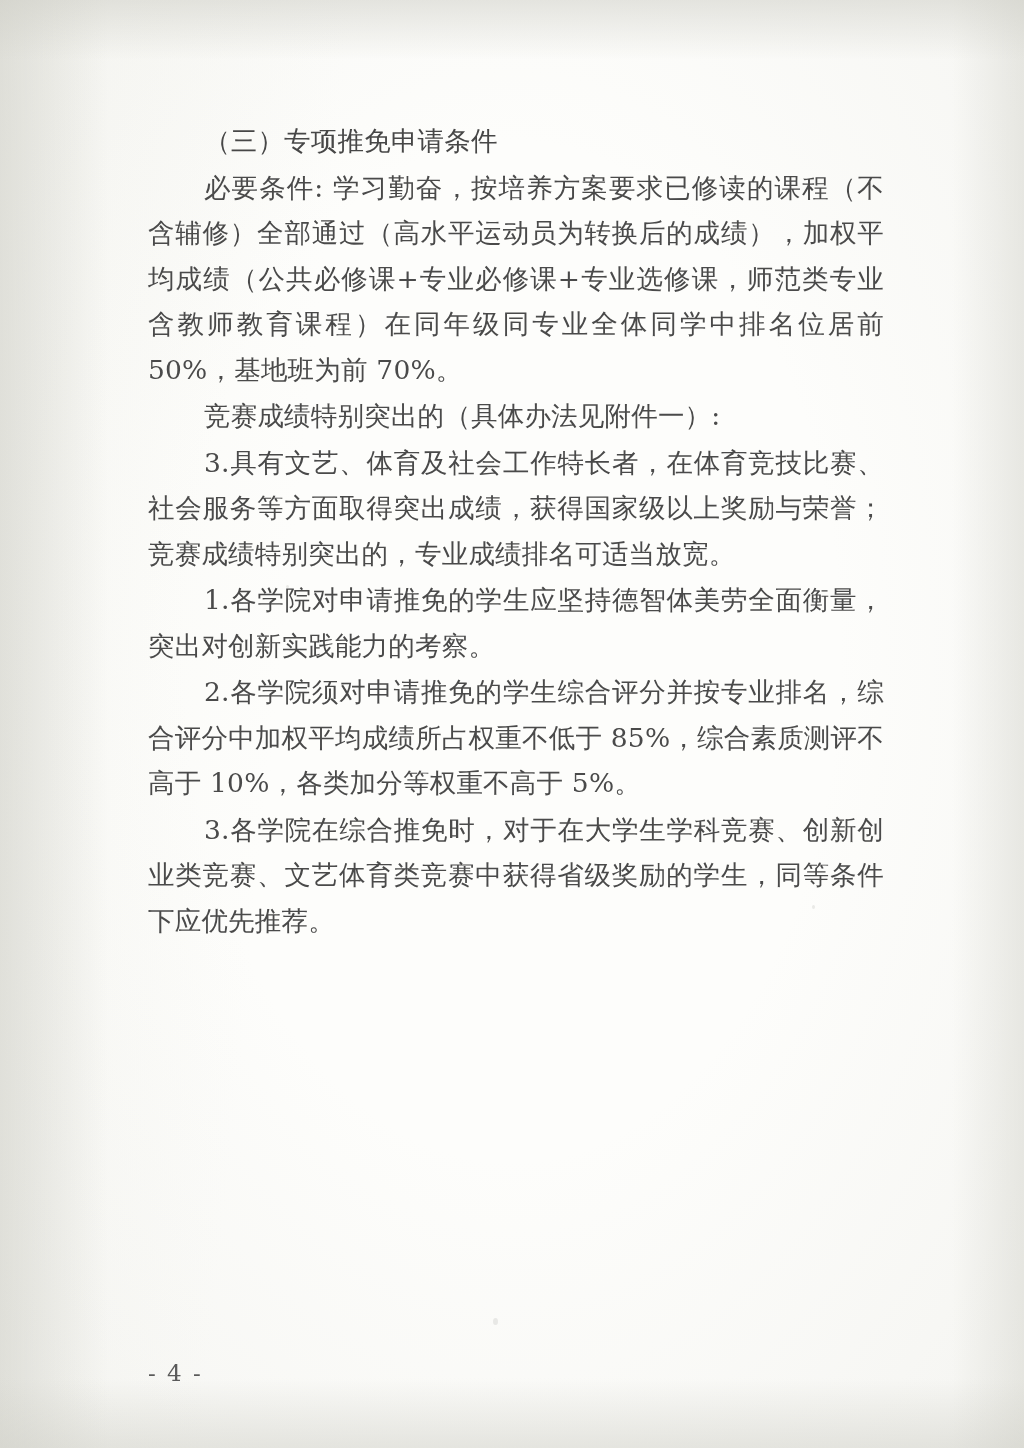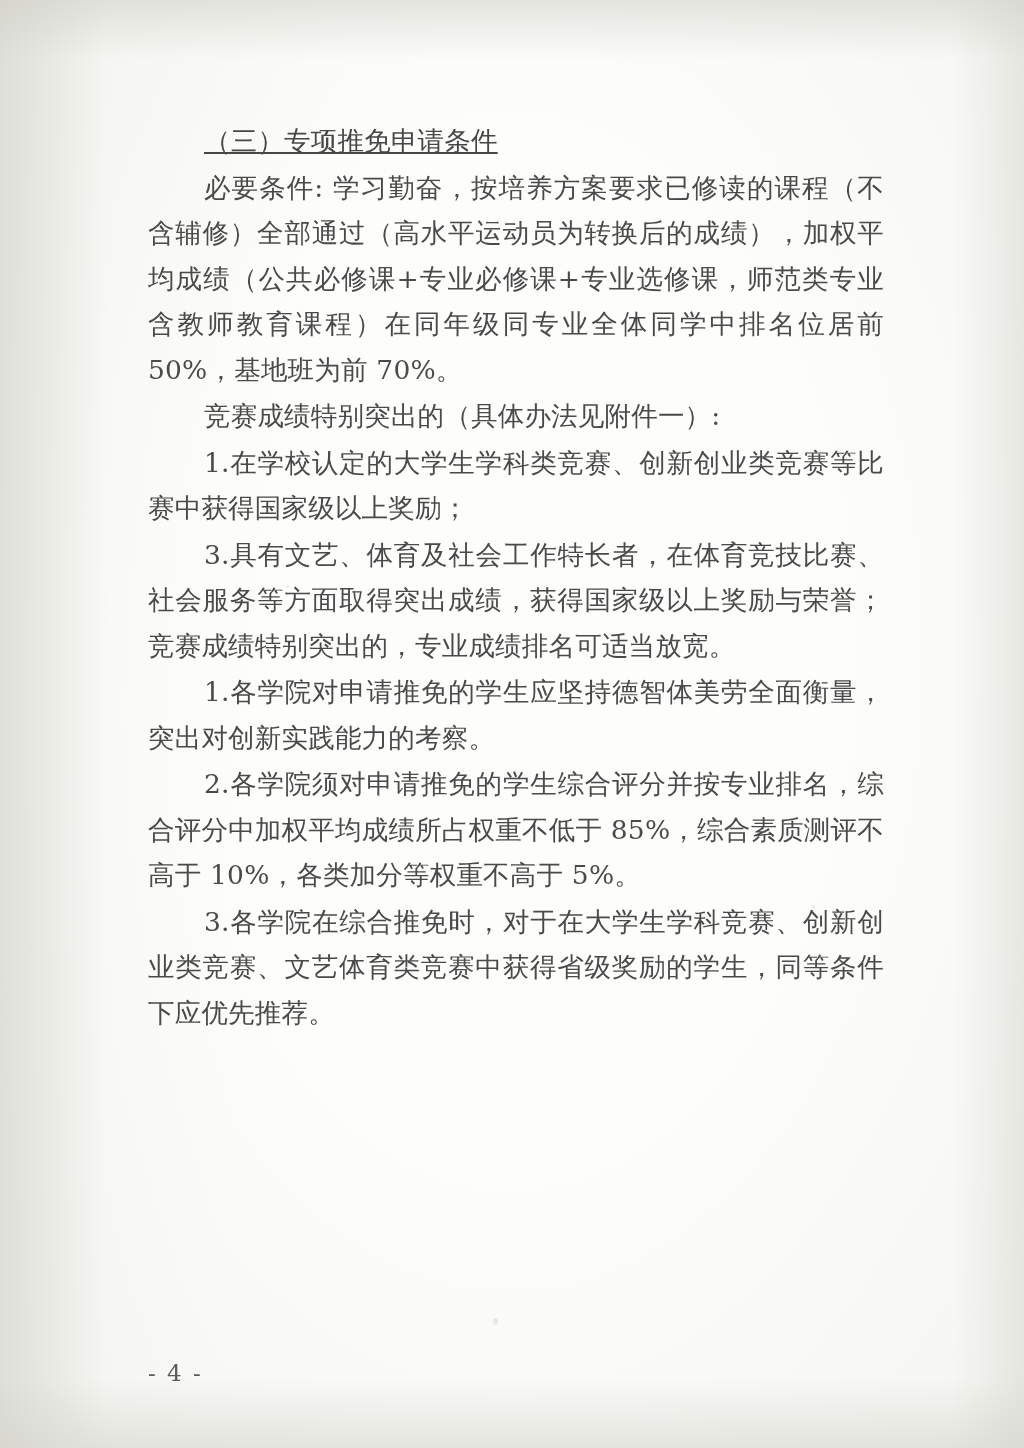--- a/index.html
+++ b/index.html
@@ -77,21 +77,20 @@
   }
   p.heading {
     font-weight: bold;
     text-indent: 56px;
     color: #3f3f3f;
     letter-spacing: 1px;
   }
   p.sub-heading {
     text-indent: 56px;
     color: #474747;
-    text-decoration: underline;
   }
 
   .page-number {
     position: absolute;
     left: 148px;
     bottom: 62px;
     font-size: 23px;
     color: #5a5a5a;
     letter-spacing: 2px;
     font-family: "DejaVu Serif", "Liberation Serif", serif;
@@ -111,21 +110,20 @@
 <div class="page">
   <div class="scan-edge-left"></div>
   <div class="scan-edge-right"></div>
   <div class="scan-edge-top"></div>
   <div class="scan-edge-bottom"></div>
 
   <div class="content">
     <p class="para sub-heading">（三）专项推免申请条件</p>
     <p class="para indent">必要条件: 学习勤奋，按培养方案要求已修读的课程（不含辅修）全部通过（高水平运动员为转换后的成绩），加权平均成绩（公共必修课+专业必修课+专业选修课，师范类专业含教师教育课程）在同年级同专业全体同学中排名位居前50%，基地班为前 70%。</p>
     <p class="para indent">竞赛成绩特别突出的（具体办法见附件一）:</p>
-    <p class="para indent">1.在学校认定的大学生学科类竞赛、创新创业类竞赛等比赛中获得国家级以上奖励；</p>
     <p class="para indent">3.具有文艺、体育及社会工作特长者，在体育竞技比赛、社会服务等方面取得突出成绩，获得国家级以上奖励与荣誉；竞赛成绩特别突出的，专业成绩排名可适当放宽。</p>
     <p class="para indent">1.各学院对申请推免的学生应坚持德智体美劳全面衡量，突出对创新实践能力的考察。</p>
     <p class="para indent">2.各学院须对申请推免的学生综合评分并按专业排名，综合评分中加权平均成绩所占权重不低于 85%，综合素质测评不高于 10%，各类加分等权重不高于 5%。</p>
     <p class="para indent">3.各学院在综合推免时，对于在大学生学科竞赛、创新创业类竞赛、文艺体育类竞赛中获得省级奖励的学生，同等条件下应优先推荐。</p>
   </div>
 
   <div class="page-number">- 4 -</div>
 
   <div class="speckle" style="left:493px; top:1318px; width:5px; height:7px;"></div>
   <div class="speckle" style="left:286px; top:585px; width:3px; height:3px;"></div>

